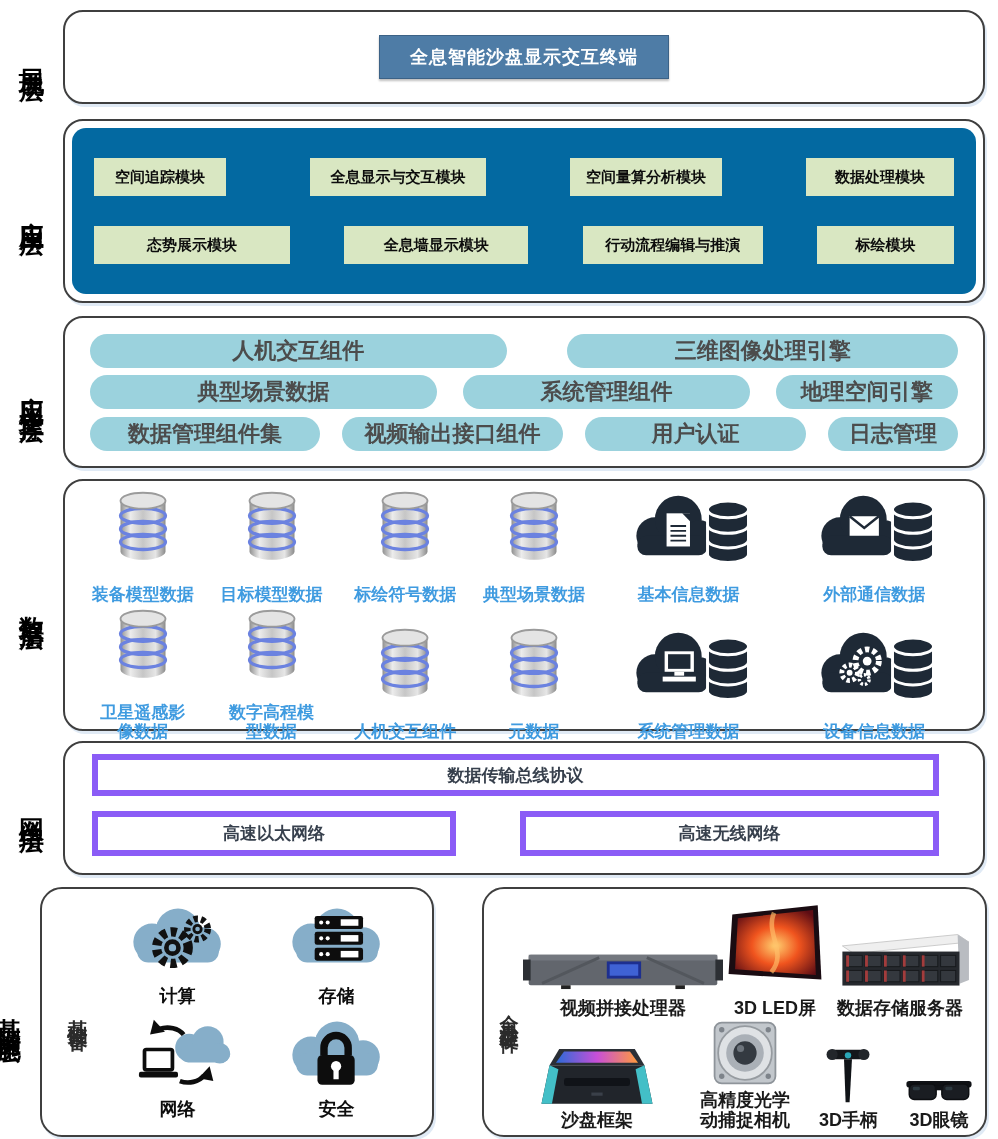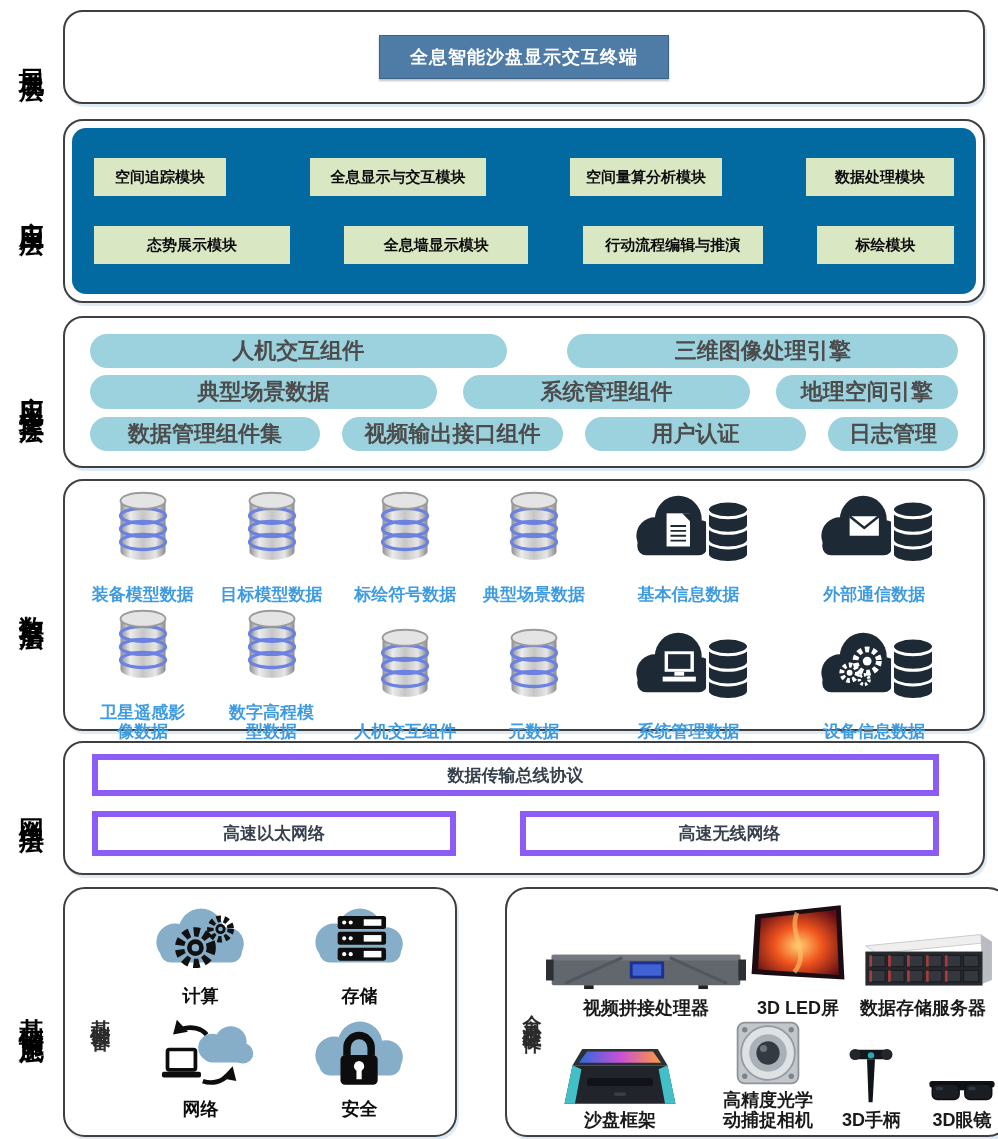--- a/index.html
+++ b/index.html
@@ -75,21 +75,21 @@
   .busbar, .netbox {
     border:6px solid #8b5cf6; background:#fff; display:flex; align-items:center; justify-content:center;
     font-size:17px; font-weight:bold; color:#37404d;
   }
   .busbar { height:42px; }
   .net-row { display:flex; justify-content:space-between; margin-top:15px; }
   .netbox { height:45px; }
   .net-eth { width:43%; } .net-wifi { width:49.5%; }
 
   
-  #row-infra { margin-top:12px; height:250px; }
+  #row-infra { margin-top:12px; height:250px;justify-content:flex-end; }
   .infra-wrap { flex:1; display:flex; gap:48px; margin-right:11px; }
   .infra-panel {
     background:#fff; border:2.5px solid #3f3f3f; border-radius:22px;
     box-shadow:2px 3px 0 rgba(165,195,225,.35); display:flex; padding:8px 10px;
   }
   .infra-left { width:394px; flex:none; }
   .infra-right { flex:1; }
   .v-title {
     writing-mode:vertical-rl; text-orientation:upright;
     font-weight:bold; color:#2b2b2b; letter-spacing:4px; align-self:center; line-height:1;

